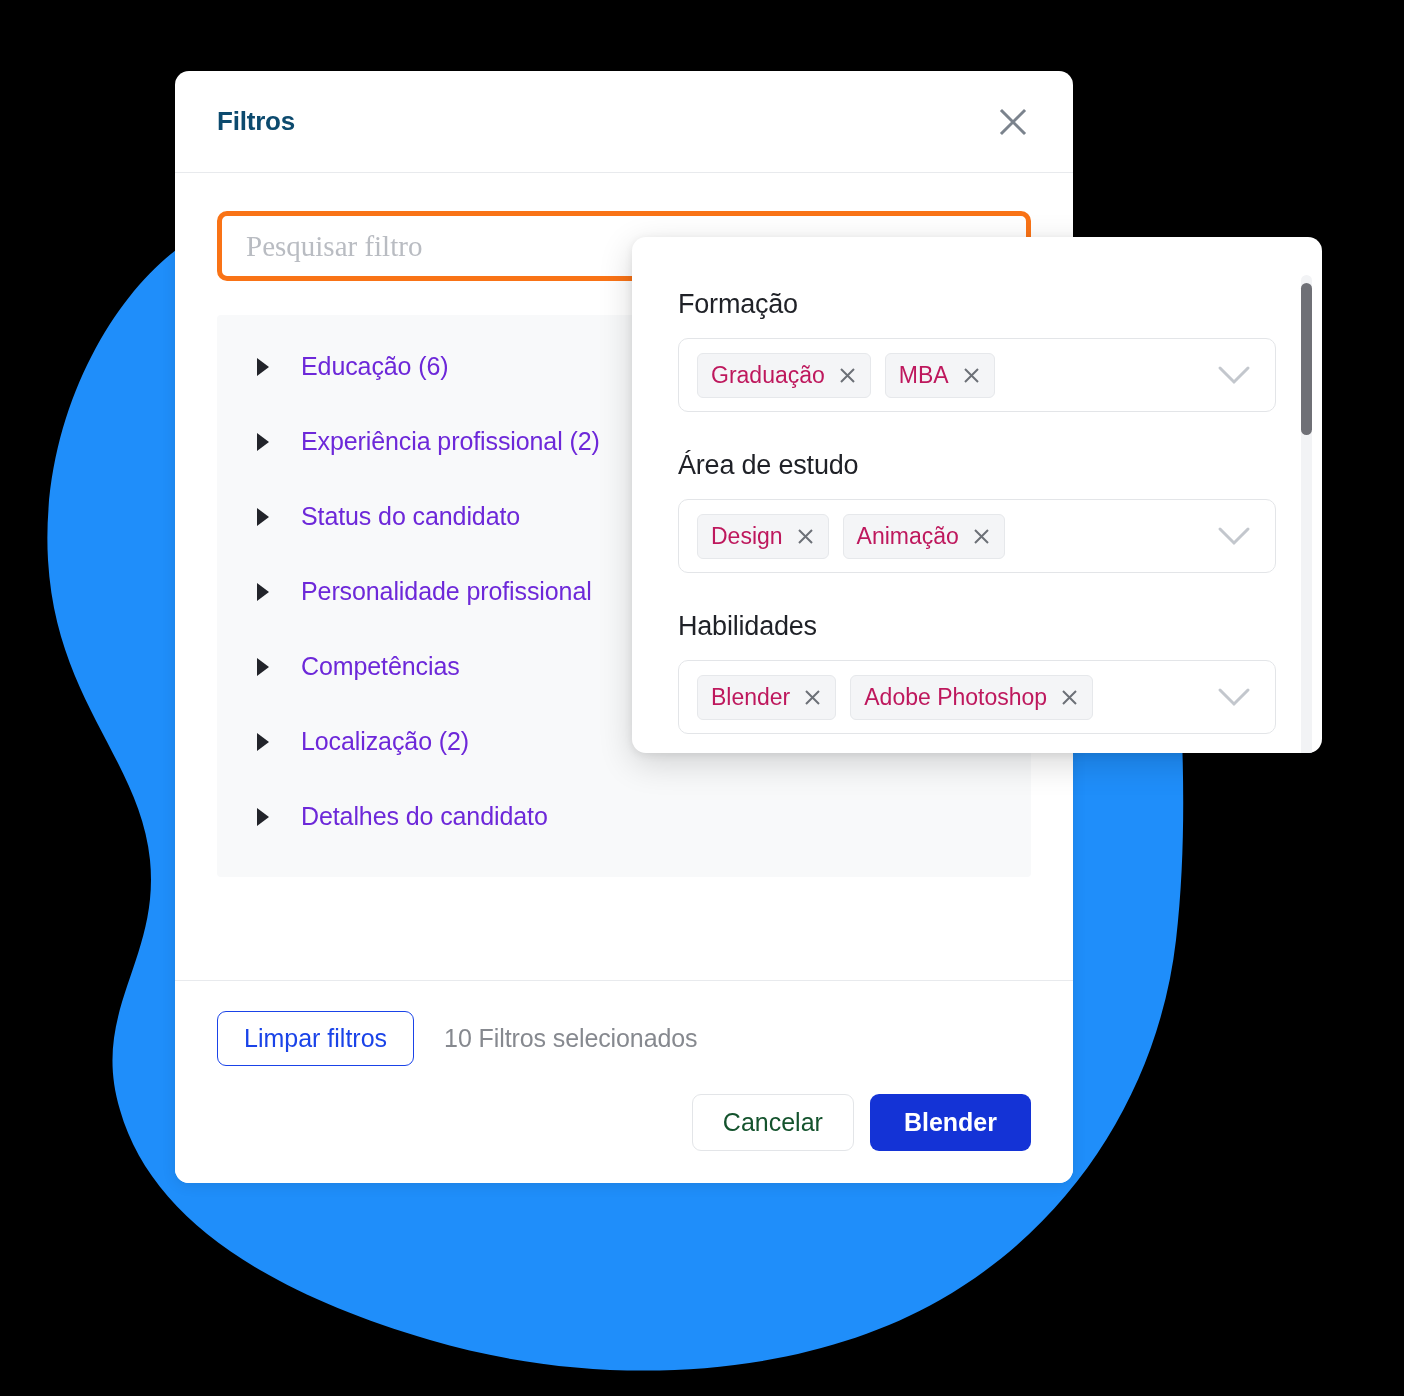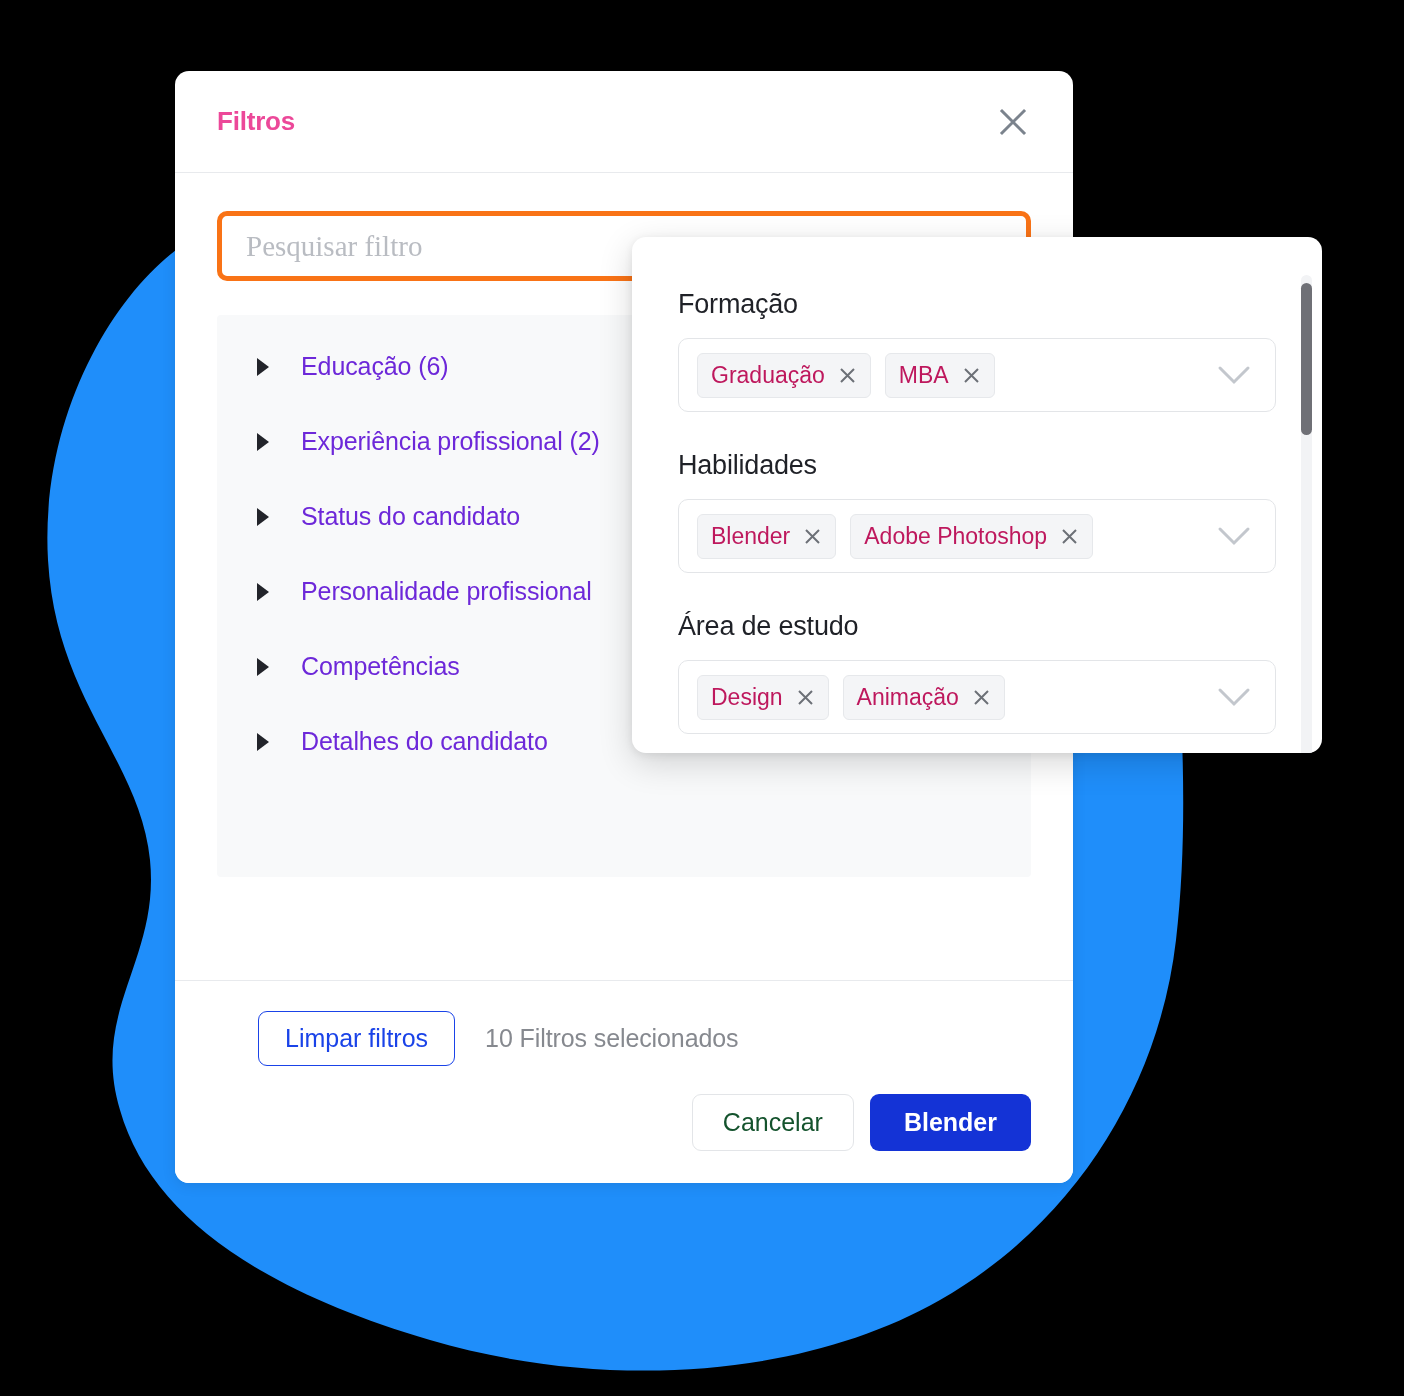--- a/index.html
+++ b/index.html
@@ -44,21 +44,21 @@
     border-bottom: 1px solid #e8eaed;
     display: flex;
     align-items: center;
     justify-content: space-between;
     padding: 0 40px 0 42px;
     box-sizing: border-box;
   }
   #modal-title {
     font-size: 26px;
     font-weight: bold;
-    color: #ec4899;
+    color: #0c4a6e;
     letter-spacing: -0.2px;
   }
   #close-btn {
     width: 40px; height: 40px;
     display: flex; align-items: center; justify-content: center;
     cursor: pointer;
   }
   #close-btn svg { display: block; }
 
   #search-wrap {
@@ -115,21 +115,20 @@
     bottom: 0;
     border-top: 1px solid #e8eaed;
     padding: 30px 42px 32px 42px;
     box-sizing: border-box;
     background: #fff;
   }
   #footer-top {
     display: flex;
     align-items: center;
     gap: 30px;
-    margin-left: 41px;
   }
   #clear-btn {
     border: 1px solid #1a43e8;
     color: #1a43e8;
     background: #fff;
     border-radius: 9px;
     font-size: 25px;
     font-family: "Liberation Sans", sans-serif;
     padding: 14px 26px;
     cursor: pointer;
@@ -328,20 +327,28 @@
           </svg>
       </span>
       <span class="filter-label">Competências</span>
     </div>
     <div class="filter-row">
       <span class="caret">
         <svg width="16" height="20" viewBox="0 0 16 20">
             <path d="M2 1 L14 10 L2 19 Z" fill="#22242a"></path>
           </svg>
       </span>
+      <span class="filter-label">Localização (2)</span>
+    </div>
+    <div class="filter-row">
+      <span class="caret">
+        <svg width="16" height="20" viewBox="0 0 16 20">
+            <path d="M2 1 L14 10 L2 19 Z" fill="#22242a"></path>
+          </svg>
+      </span>
       <span class="filter-label">Detalhes do candidato</span>
     </div>
   </div>
 
   <div id="modal-footer">
     <div id="footer-top">
       <button id="clear-btn">Limpar filtros</button>
       <span id="selected-count">10 Filtros selecionados</span>
     </div>
     <div id="footer-actions">
@@ -378,62 +385,62 @@
         </div>
         <span class="chev">
           <svg width="34" height="22" viewBox="0 0 34 22">
               <path d="M3 4 L17 18 L31 4" stroke="#c3c7cd" stroke-width="3" fill="none" stroke-linecap="round"></path>
             </svg>
         </span>
       </div>
     </div>
 
     <div class="field-group">
-      <div class="field-label">Habilidades</div>
+      <div class="field-label">Área de estudo</div>
       <div class="multiselect">
         <div class="chips">
           <span class="chip">
-            <span>Blender</span>
-            <span class="chip-x">
-              <svg width="19" height="19" viewBox="0 0 19 19">
-                  <path d="M3 3 L16 16 M16 3 L3 16" stroke="#6c7077" stroke-width="2" fill="none"></path>
-                </svg>
-            </span>
-          </span>
-          <span class="chip">
-            <span>Adobe Photoshop</span>
+            <span>Design</span>
+            <span class="chip-x">
+              <svg width="19" height="19" viewBox="0 0 19 19">
+                  <path d="M3 3 L16 16 M16 3 L3 16" stroke="#6c7077" stroke-width="2" fill="none"></path>
+                </svg>
+            </span>
+          </span>
+          <span class="chip">
+            <span>Animação</span>
             <span class="chip-x">
               <svg width="19" height="19" viewBox="0 0 19 19">
                   <path d="M3 3 L16 16 M16 3 L3 16" stroke="#6c7077" stroke-width="2" fill="none"></path>
                 </svg>
             </span>
           </span>
         </div>
         <span class="chev">
           <svg width="34" height="22" viewBox="0 0 34 22">
               <path d="M3 4 L17 18 L31 4" stroke="#c3c7cd" stroke-width="3" fill="none" stroke-linecap="round"></path>
             </svg>
         </span>
       </div>
     </div>
 
     <div class="field-group">
-      <div class="field-label">Área de estudo</div>
+      <div class="field-label">Habilidades</div>
       <div class="multiselect">
         <div class="chips">
           <span class="chip">
-            <span>Design</span>
-            <span class="chip-x">
-              <svg width="19" height="19" viewBox="0 0 19 19">
-                  <path d="M3 3 L16 16 M16 3 L3 16" stroke="#6c7077" stroke-width="2" fill="none"></path>
-                </svg>
-            </span>
-          </span>
-          <span class="chip">
-            <span>Animação</span>
+            <span>Blender</span>
+            <span class="chip-x">
+              <svg width="19" height="19" viewBox="0 0 19 19">
+                  <path d="M3 3 L16 16 M16 3 L3 16" stroke="#6c7077" stroke-width="2" fill="none"></path>
+                </svg>
+            </span>
+          </span>
+          <span class="chip">
+            <span>Adobe Photoshop</span>
             <span class="chip-x">
               <svg width="19" height="19" viewBox="0 0 19 19">
                   <path d="M3 3 L16 16 M16 3 L3 16" stroke="#6c7077" stroke-width="2" fill="none"></path>
                 </svg>
             </span>
           </span>
         </div>
         <span class="chev">
           <svg width="34" height="22" viewBox="0 0 34 22">
               <path d="M3 4 L17 18 L31 4" stroke="#c3c7cd" stroke-width="3" fill="none" stroke-linecap="round"></path>

